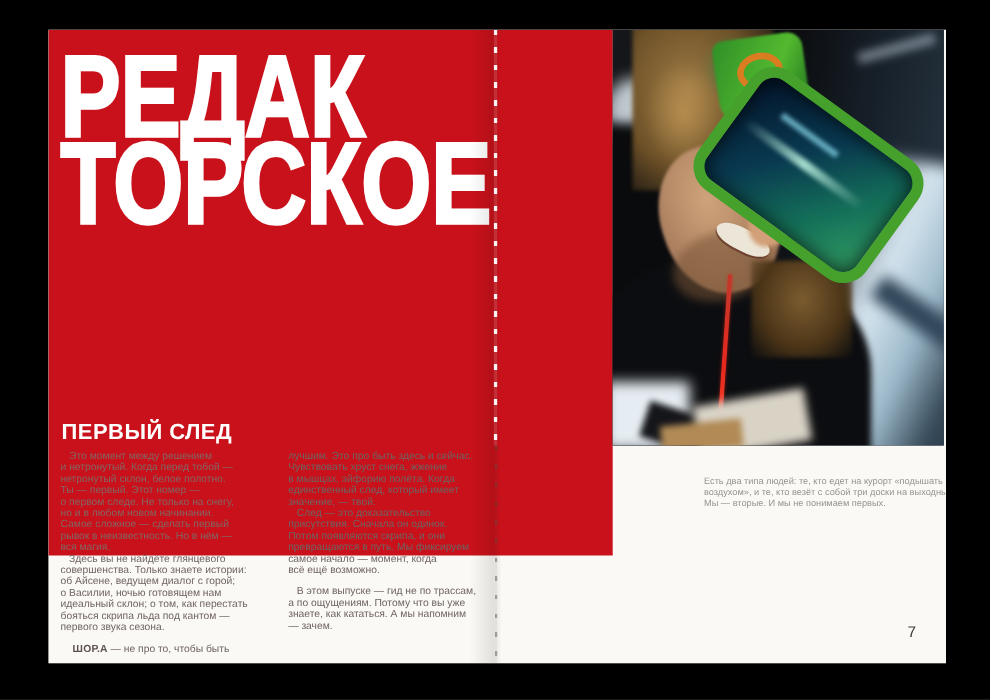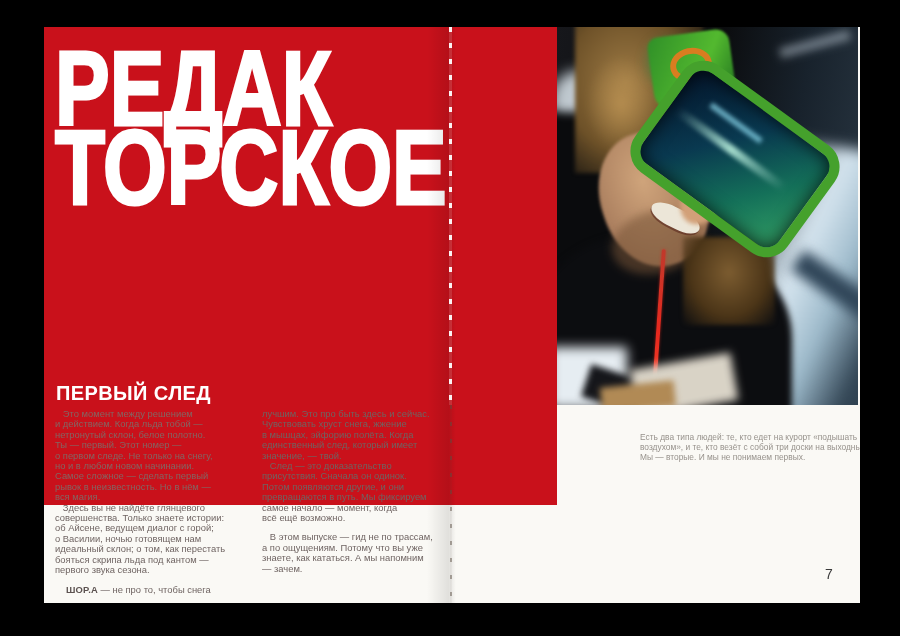--- a/index.html
+++ b/index.html
@@ -107,47 +107,47 @@
     <div class="red-block">
       <div class="title">
         <span>РЕДАК</span>
         <span>ТОРСКОЕ</span>
       </div>
       <div class="section-heading">ПЕРВЫЙ СЛЕД</div>
     </div>
 
     <div class="col col1">
       <p class="tint">   Это момент между решением
-и действием. Когда льда тобой —
+и нетронутый. Когда перед тобой —
 нетронутый склон, белое полотно.
 Ты — первый. Этот номер —
 о первом следе. Не только на снегу,
 но и в любом новом начинании.
 Самое сложное — сделать первый
 рывок в неизвестность. Но в нём —
 вся магия.</p>
       <p>   Здесь вы не найдёте глянцевого
 совершенства. Только знаете истории:
 об Айсене, ведущем диалог с горой;
 о Василии, ночью готовящем нам
 идеальный склон; о том, как перестать
 бояться скрипа льда под кантом —
 первого звука сезона.</p>
-      <p class="gap signature"><b>ШОР.А</b><span> — не про то, чтобы снега</span></p>
+      <p class="gap signature"><b>ШОР.А</b><span> — не про то, чтобы быть</span></p>
     </div>
 
     <div class="col col2">
       <p>лучшим. Это про быть здесь и сейчас.
 Чувствовать хруст снега, жжение
 в мышцах, эйфорию полёта. Когда
 единственный след, который имеет
 значение, — твой.</p>
       <p>   След — это доказательство
 присутствия. Сначала он одинок.
-Потом появляются другие, и они
+Потом появляются скрипа, и они
 превращаются в путь. Мы фиксируем
 самое начало — момент, когда
 всё ещё возможно.</p>
       <p class="gap">   В этом выпуске — гид не по трассам,
 а по ощущениям. Потому что вы уже
 знаете, как кататься. А мы напомним
 — зачем.</p>
     </div>
 
     <div class="photo">

